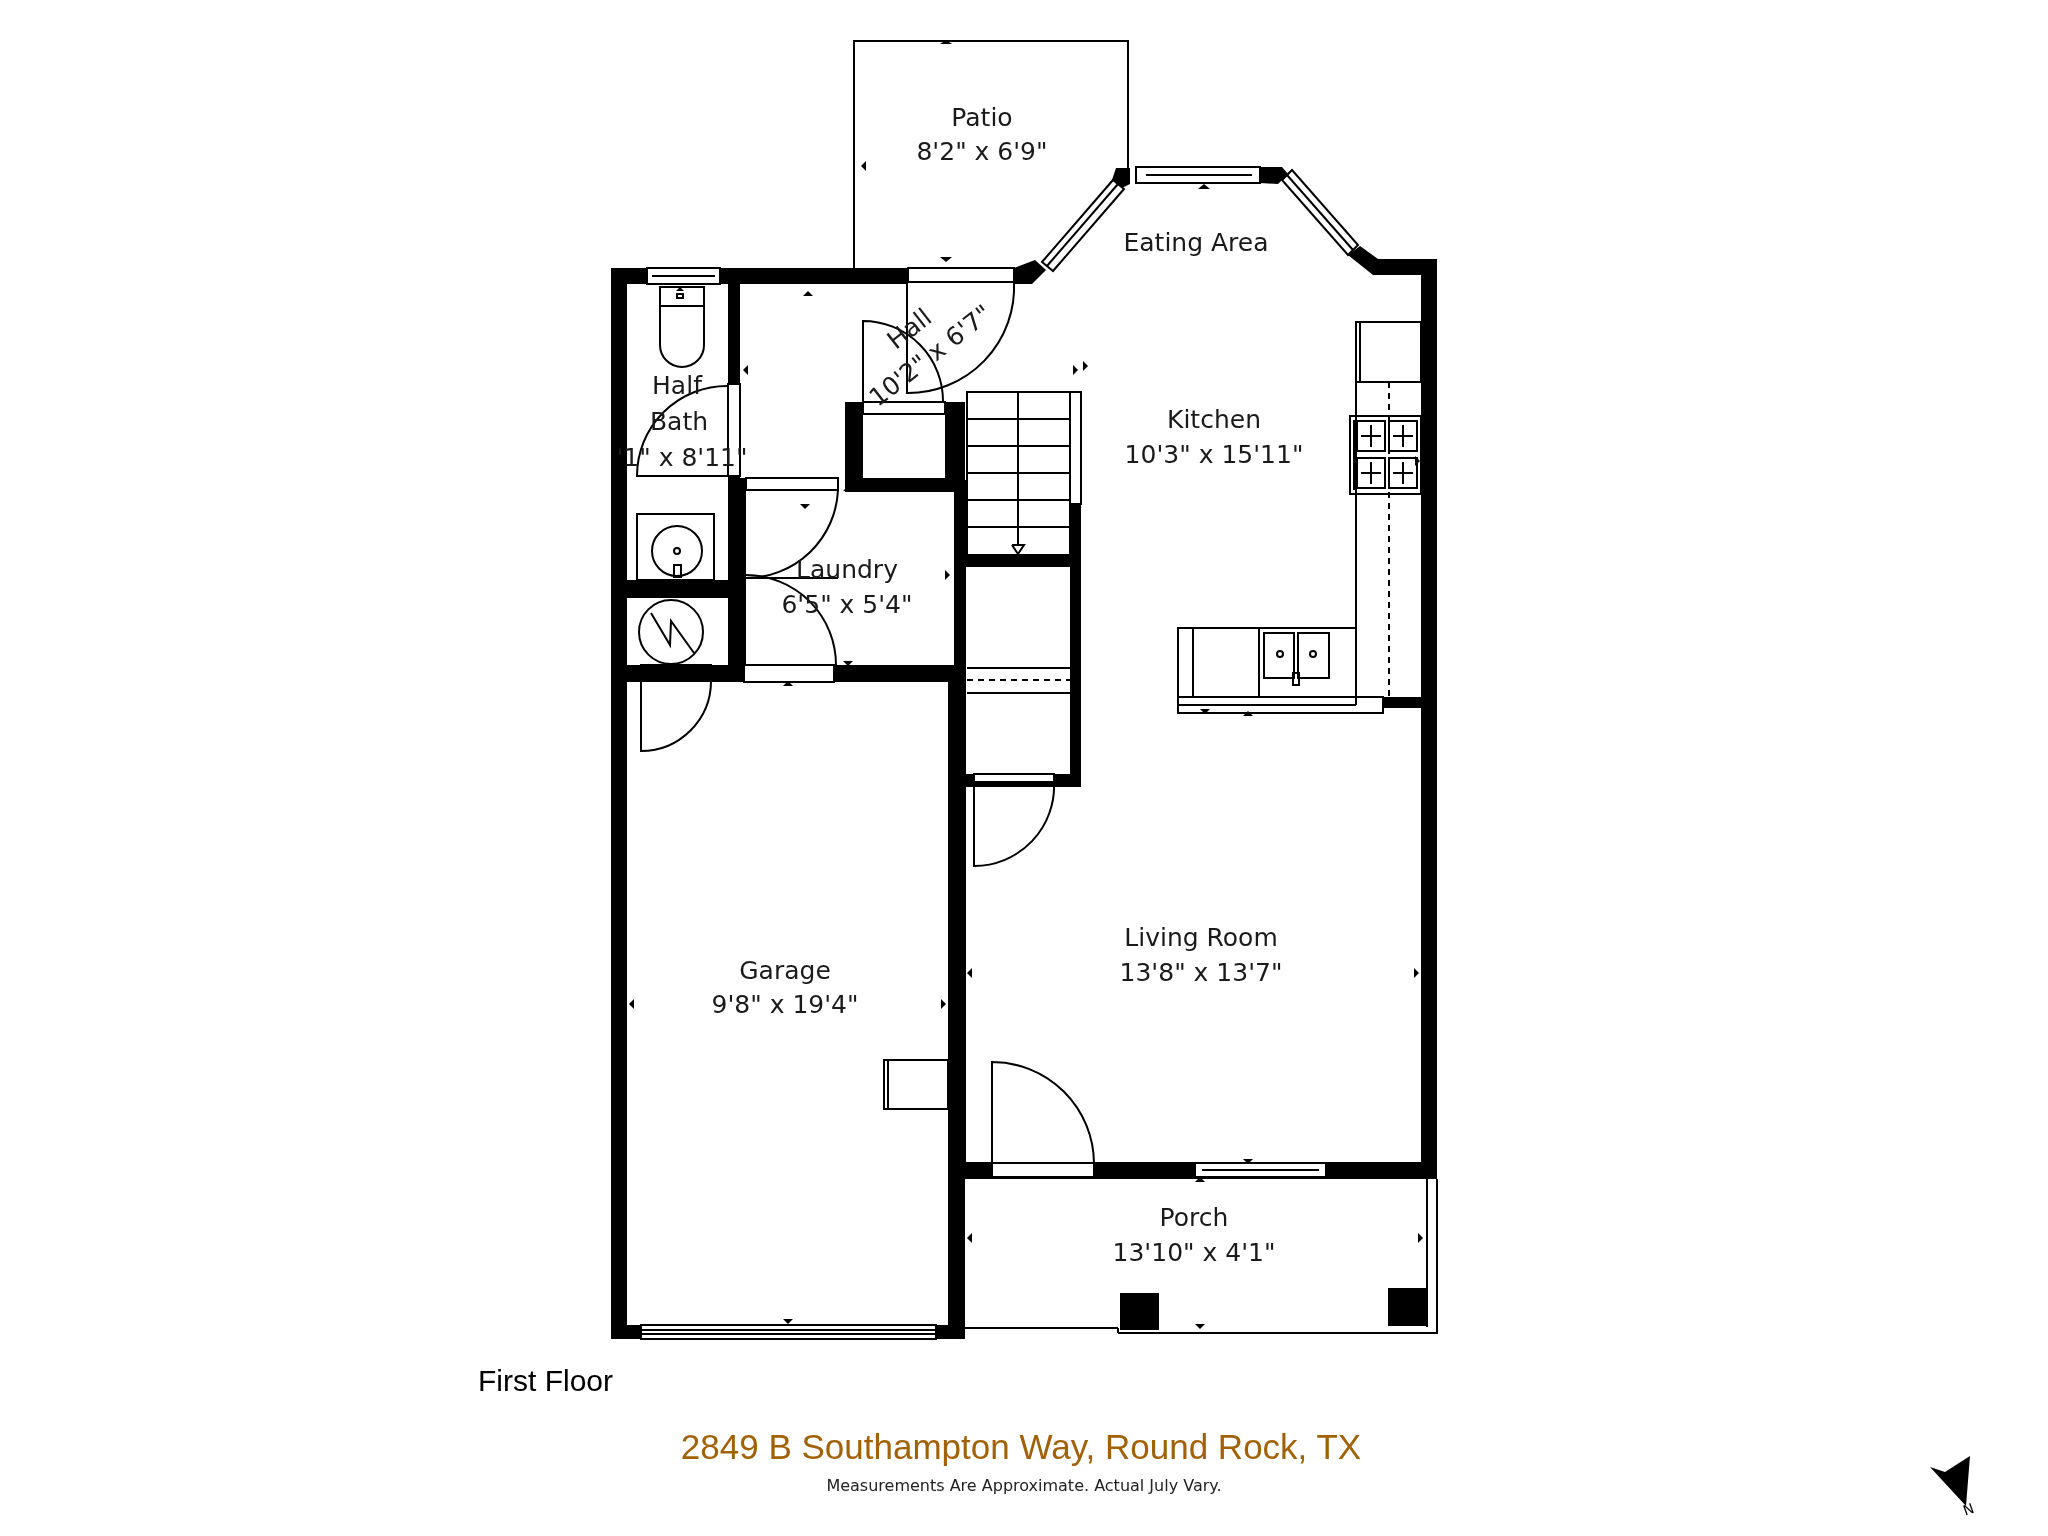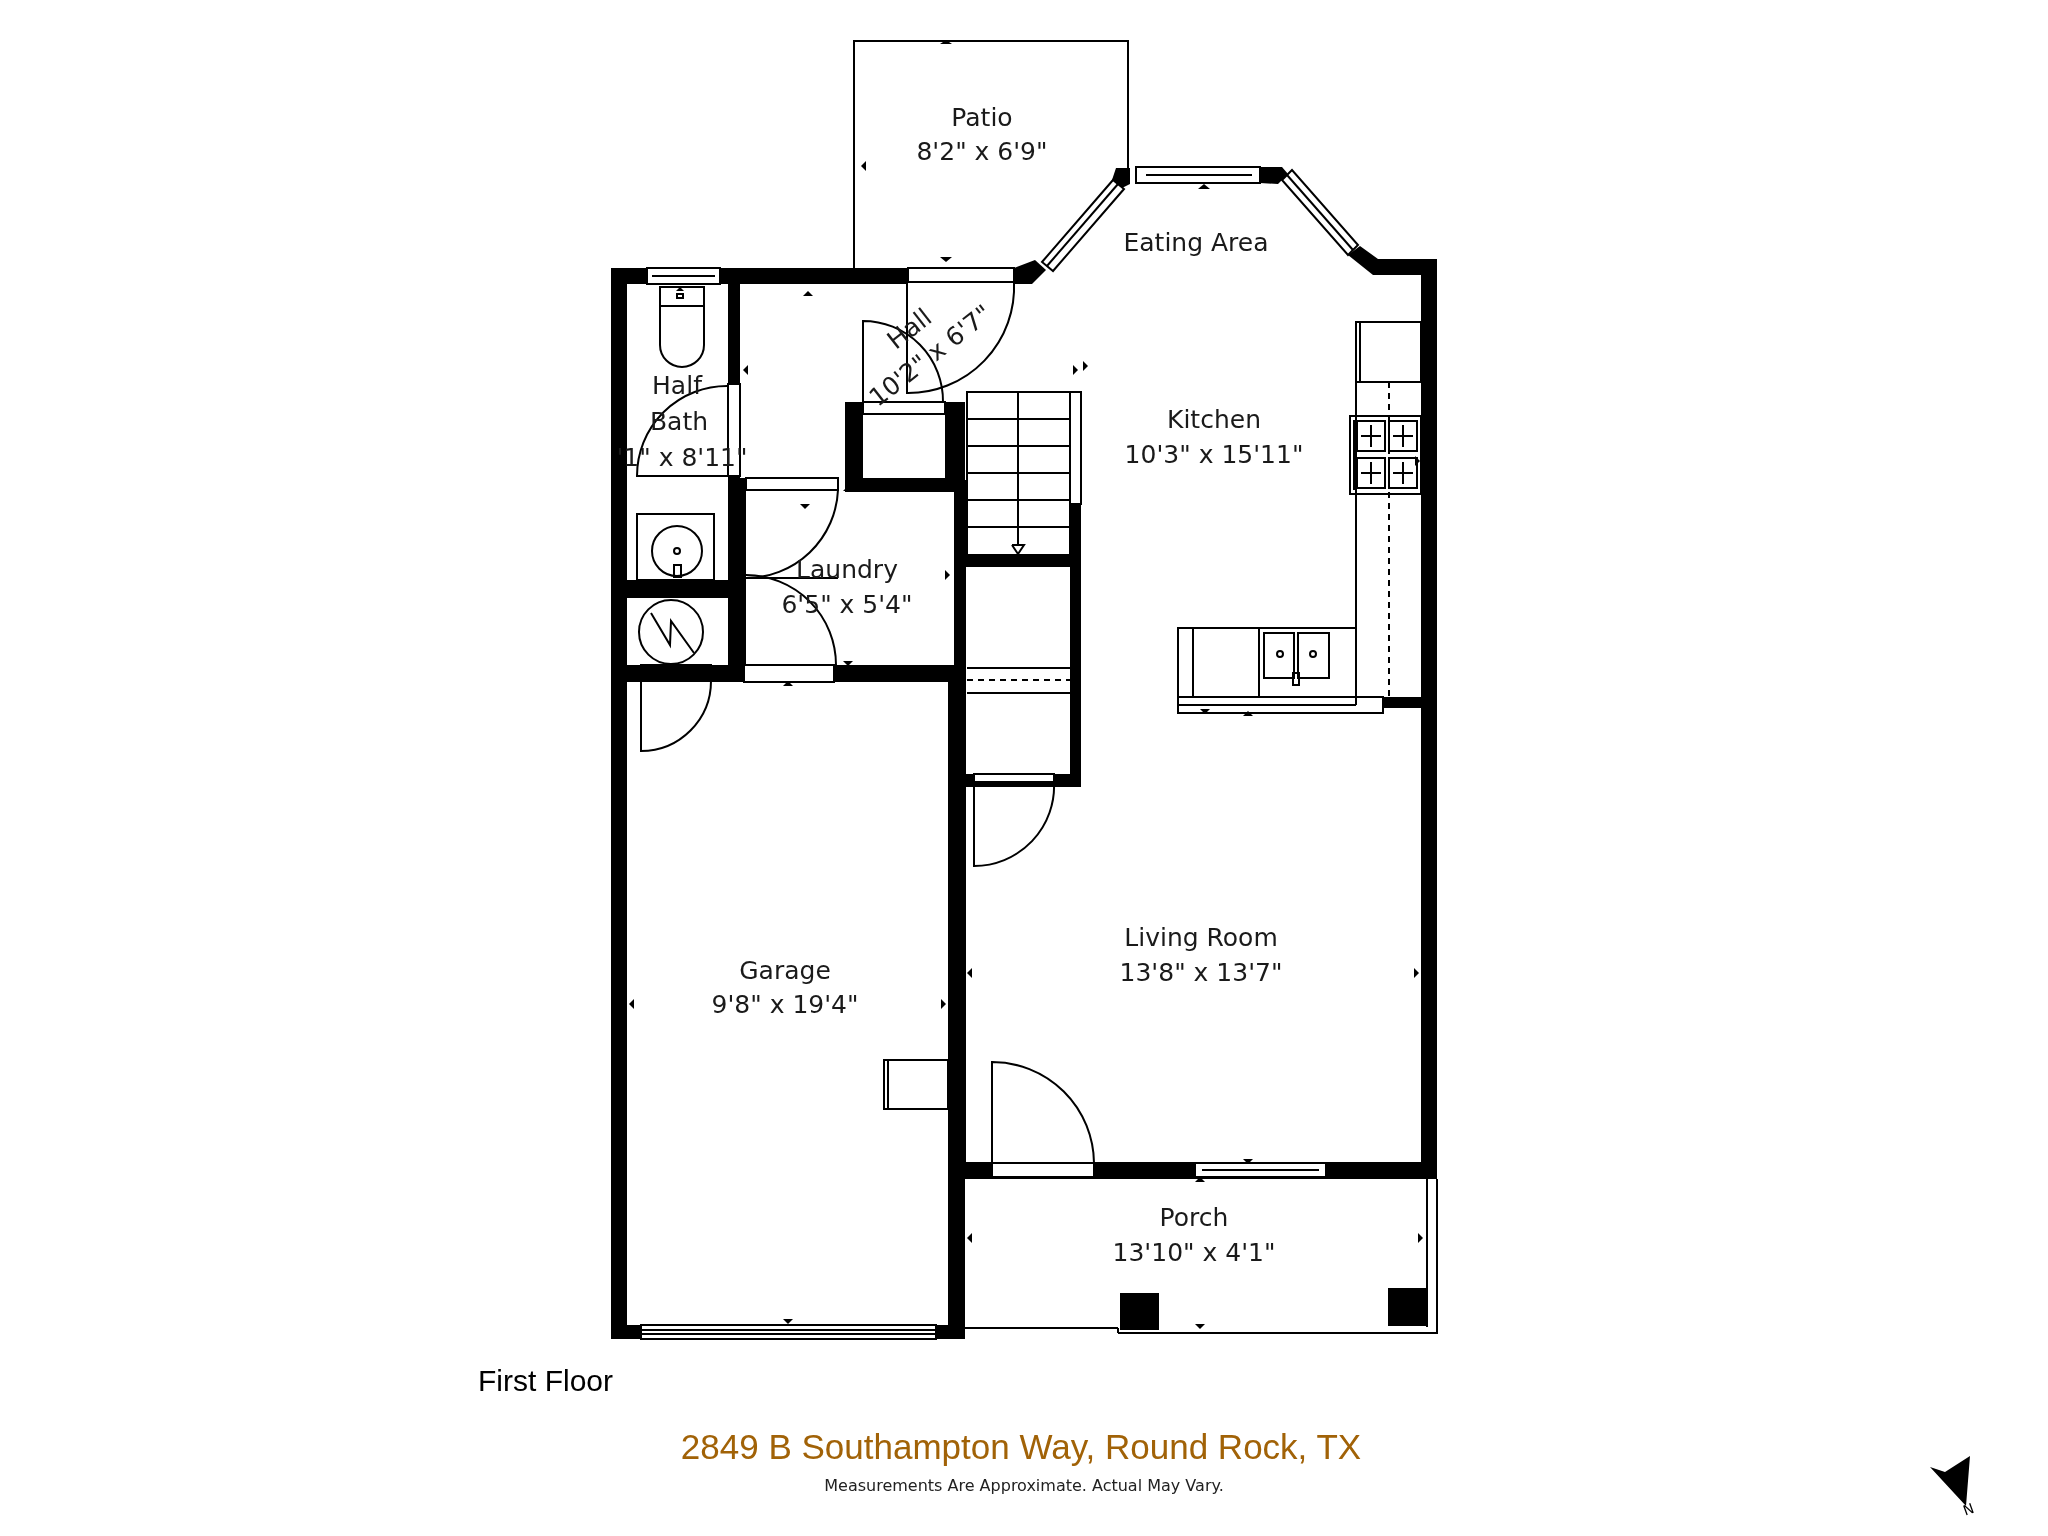--- a/index.html
+++ b/index.html
@@ -250,18 +250,18 @@
     <text class="room-label" x="1201" y="981">13'8" x 13'7"</text>
   </g>
   <g>
     <text class="room-label" x="1194" y="1226">Porch</text>
     <text class="room-label" x="1194" y="1261">13'10" x 4'1"</text>
   </g>
 </svg>
 
 <div class="floor-label">First Floor</div>
 <div class="address"><span>2849 B Southampton Way, Round Rock, TX</span></div>
-<div class="disclaimer">Measurements Are Approximate. Actual May Vary.</div>
+<div class="disclaimer">Measurements Are Approximate. Actual July Vary.</div>
 
 <svg class="compass" width="60" height="72" viewBox="0 0 60 72" xmlns="http://www.w3.org/2000/svg">
   <polygon class="arrowhead" points="50,8 46,58 10,19 25,24"></polygon>
   <text x="44" y="68" font-family="DejaVu Sans, sans-serif" font-size="14" transform="rotate(-20 44 64)">N</text>
 </svg>
 
 </body></html>

